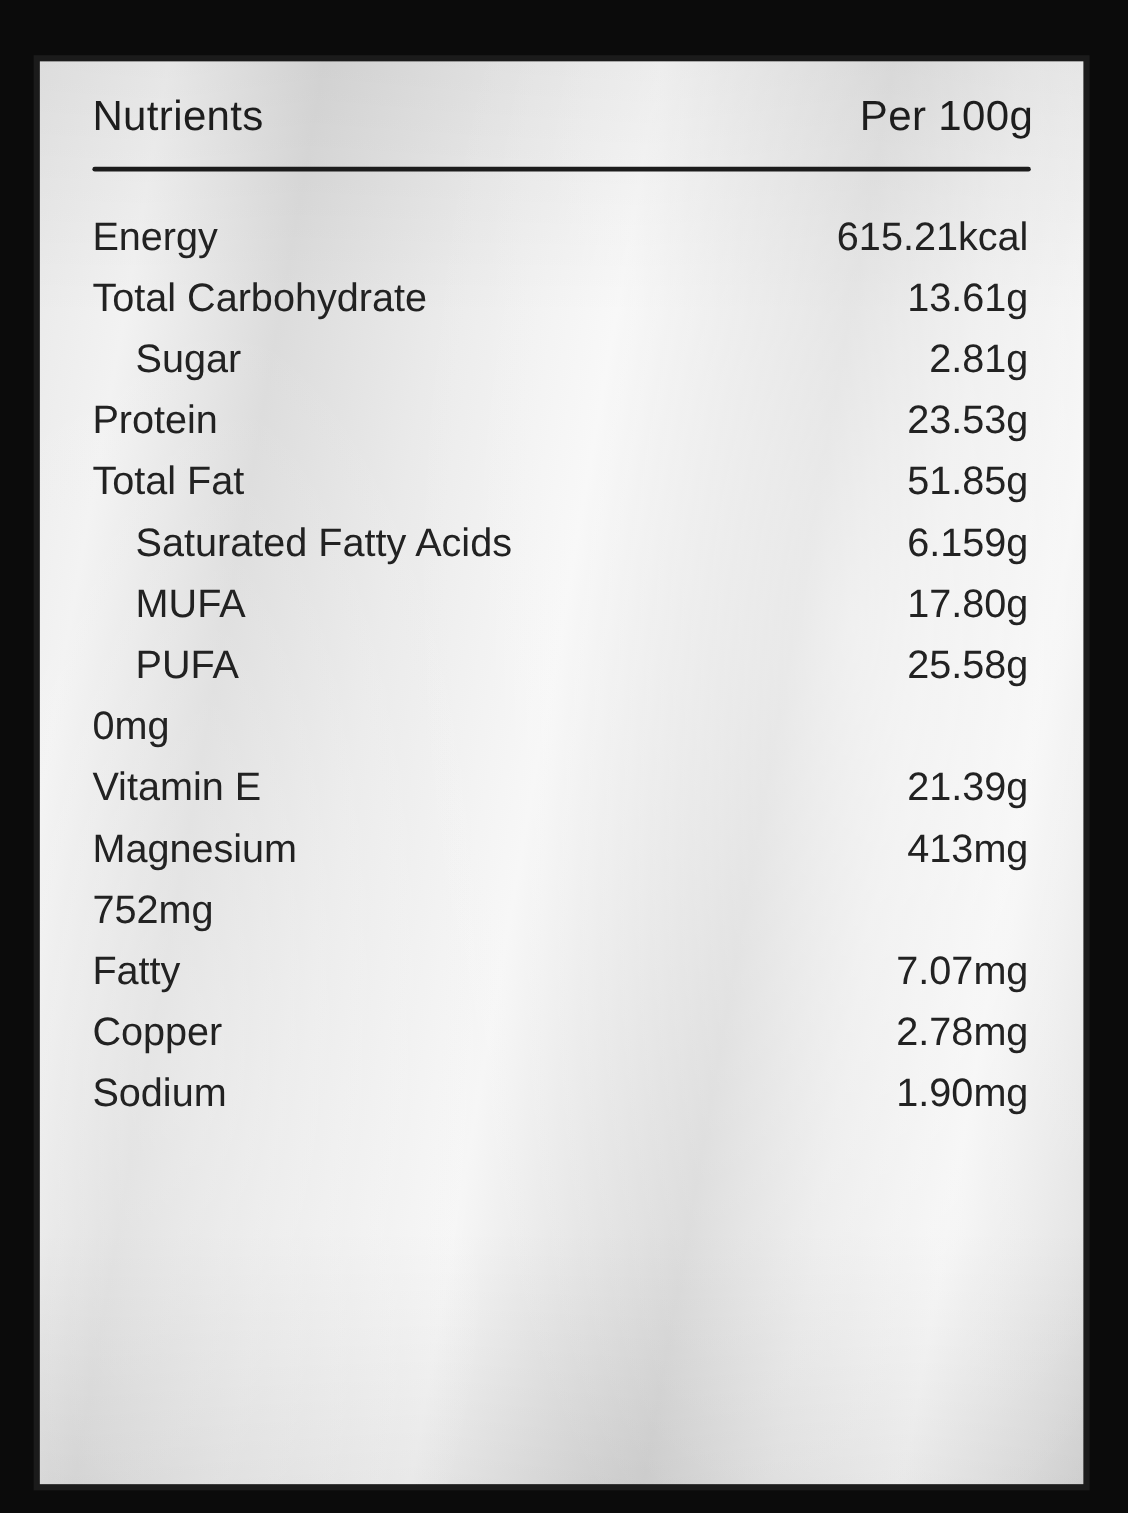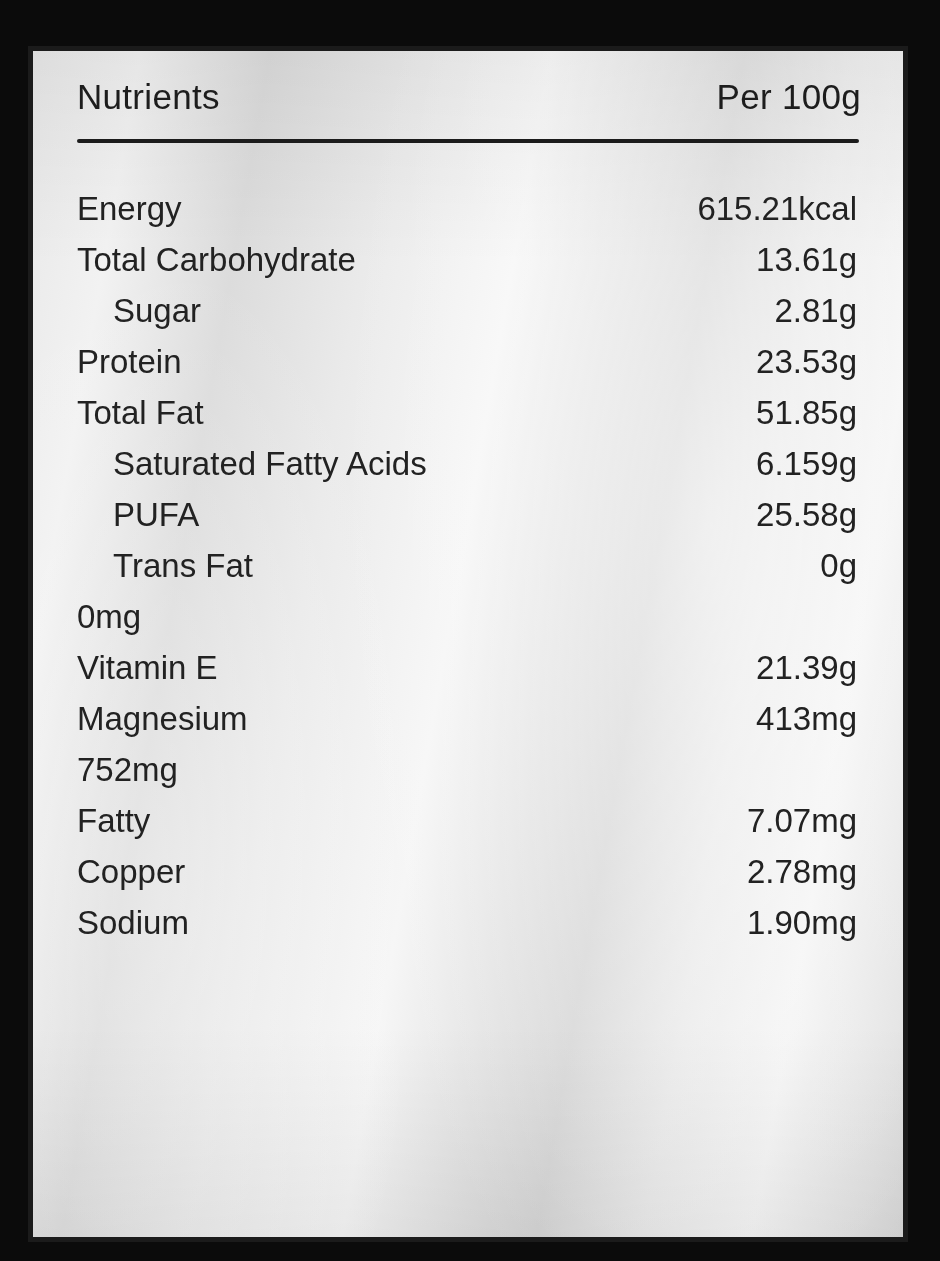--- a/index.html
+++ b/index.html
@@ -64,21 +64,21 @@
   }
 
   .rule {
     height: 4px;
     background: #1c1c1c;
     margin: 22px 6px 0 6px;
     border-radius: 2px;
   }
 
   .rows {
-    margin-top: 40px;
+    margin-top: 28px;
   }
 
   .row {
     display: flex;
     align-items: baseline;
     justify-content: space-between;
     color: #222222;
     font-size: 33px;
     line-height: 1.0;
     padding: 9px 8px 9px 6px;
@@ -130,26 +130,26 @@
         </div>
         <div class="row">
           <div class="name">Total Fat</div>
           <div class="value">51.85g</div>
         </div>
         <div class="row indent">
           <div class="name">Saturated Fatty Acids</div>
           <div class="value">6.159g</div>
         </div>
         <div class="row indent">
+          <div class="name">MUFA</div>
+          <div class="value">17.80g</div>
+        </div>
+        <div class="row indent">
           <div class="name">PUFA</div>
           <div class="value">25.58g</div>
-        </div>
-        <div class="row indent">
-          <div class="name">Trans Fat</div>
-          <div class="value">0g</div>
         </div>
         <div class="row indent">
           <div class="value">0mg</div>
         </div>
         <div class="row">
           <div class="name">Vitamin E</div>
           <div class="value">21.39g</div>
         </div>
         <div class="row">
           <div class="name">Magnesium</div>

